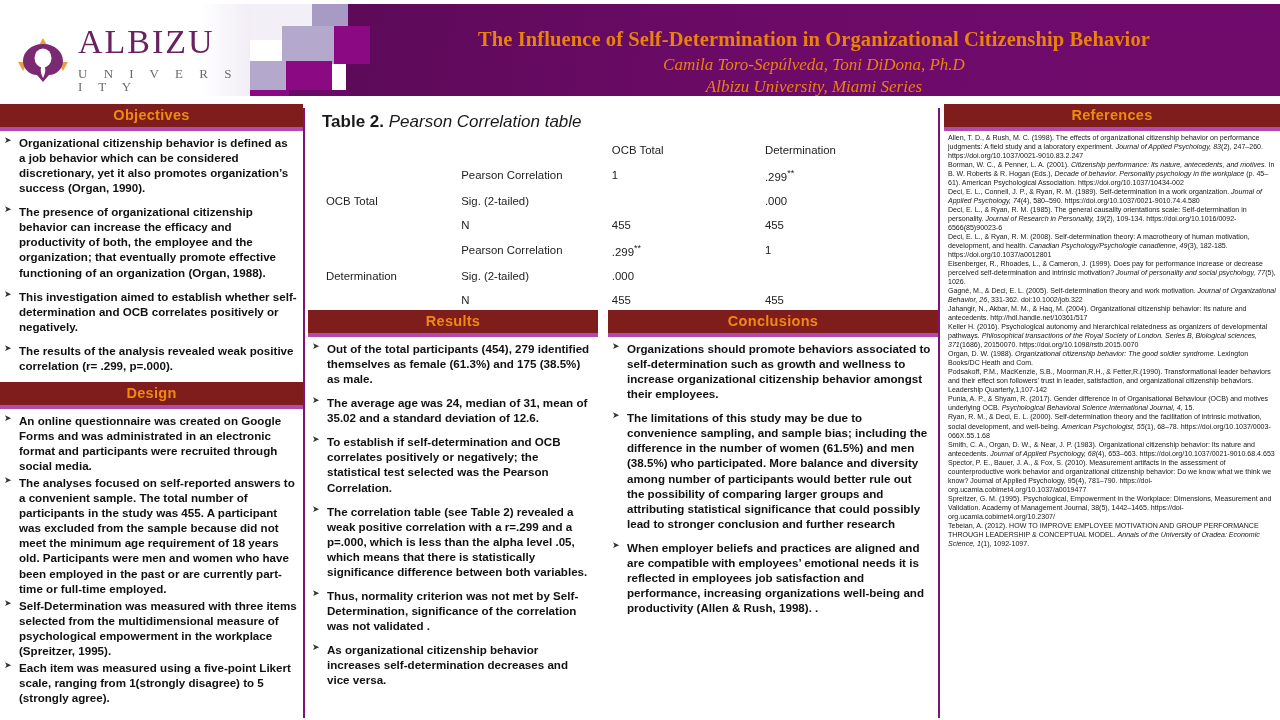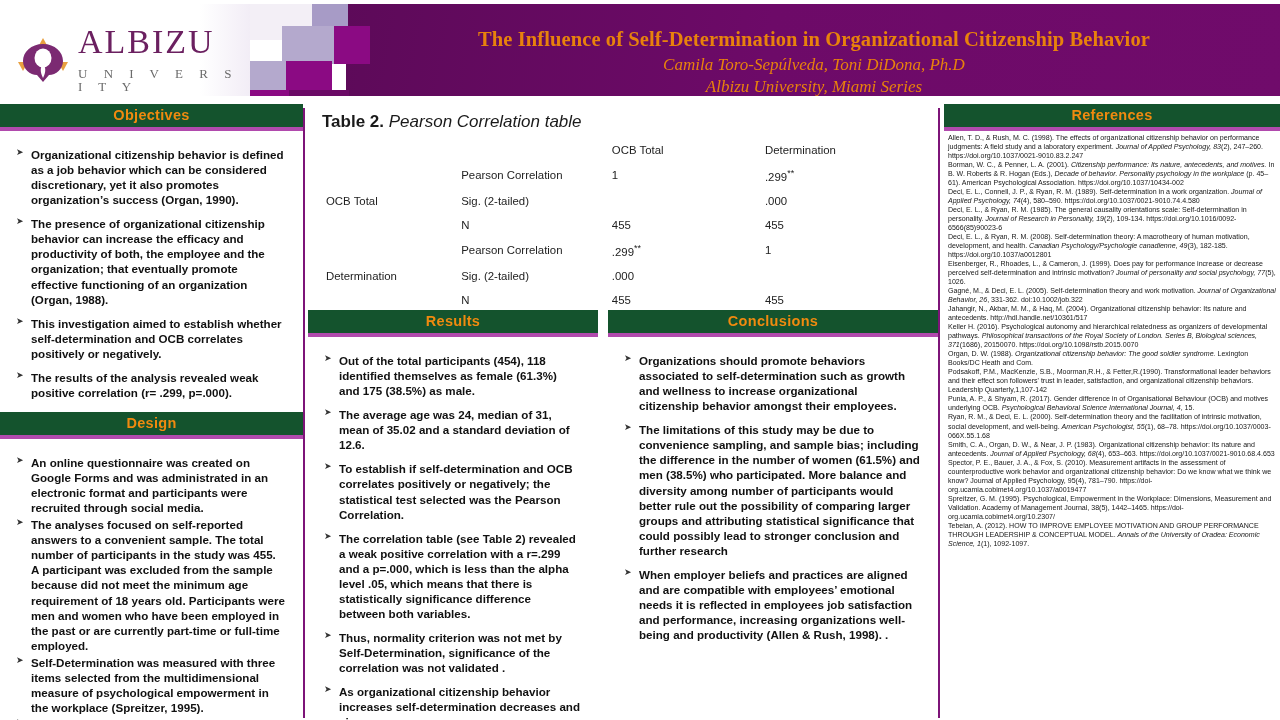--- a/index.html
+++ b/index.html
@@ -30,27 +30,27 @@
   #content{position:absolute;left:0;top:104px;width:1280px;height:616px;}
   .col{position:absolute;top:0;}
   #col-left{left:0;width:303px;}
   #col-mid{left:308px;width:630px;}
   #col-right{left:944px;width:336px;}
   .vdiv{position:absolute;top:4px;width:2px;height:610px;background:#7d1478;}
   #vdiv1{left:303px;}
   #vdiv2{left:938px;}
 
   .sec-head{
-    background:#14532d;color:#f08a0f;
+    background:#7f1d1d;color:#f08a0f;
     font-weight:bold;font-size:14.5px;text-align:center;
     padding:3px 0 4px 0;border-bottom:4px solid #b14aad;
     letter-spacing:0.3px;
   }
   .sec-body{padding:4px 6px 0 4px;}
-  ul.bl{list-style:none;margin:12px;padding:0;}
+  ul.bl{list-style:none;margin:0;padding:0;}
   ul.bl > li{
     position:relative;padding-left:15px;margin-bottom:9px;
     font-size:11.6px;line-height:1.30;font-weight:bold;color:#111;
     text-align:left;
   }
   ul.bl > li:before{
     content:"\27A4";position:absolute;left:0;top:0px;font-size:9px;color:#333;font-weight:normal;
   }
   ul.bl.tight > li{margin-bottom:2px;}
 
@@ -198,21 +198,21 @@
         </tbody>
       </table>
       <div id="table-note">**. Correlation is significant at the 0.01 level (2-tailed).</div>
     </div>
 
     <div id="subcols">
       <div id="sub-results">
         <div class="sec-head">Results</div>
         <div class="sec-body">
           <ul class="bl">
-            <li>Out of the total participants (454), 118 identified themselves as female (61.3%) and 175 (38.5%) as male.</li>
+            <li>Out of the total participants (454), 279 identified themselves as female (61.3%) and 175 (38.5%) as male.</li>
             <li>The average age was 24, median of 31, mean of 35.02 and a standard deviation of 12.6.</li>
             <li>To establish if self-determination and OCB correlates positively or negatively; the statistical test selected was the Pearson Correlation.</li>
             <li>The correlation table (see Table 2) revealed a weak positive correlation with a r=.299 and a p=.000, which is less than the alpha level .05, which means that there is statistically significance difference between both variables.</li>
             <li>Thus, normality criterion was not met by Self-Determination, significance of the correlation was not validated .</li>
             <li>As organizational citizenship behavior increases self-determination decreases and vice versa.</li>
           </ul>
         </div>
       </div>
       <div id="sub-concl">
         <div class="sec-head">Conclusions</div>

